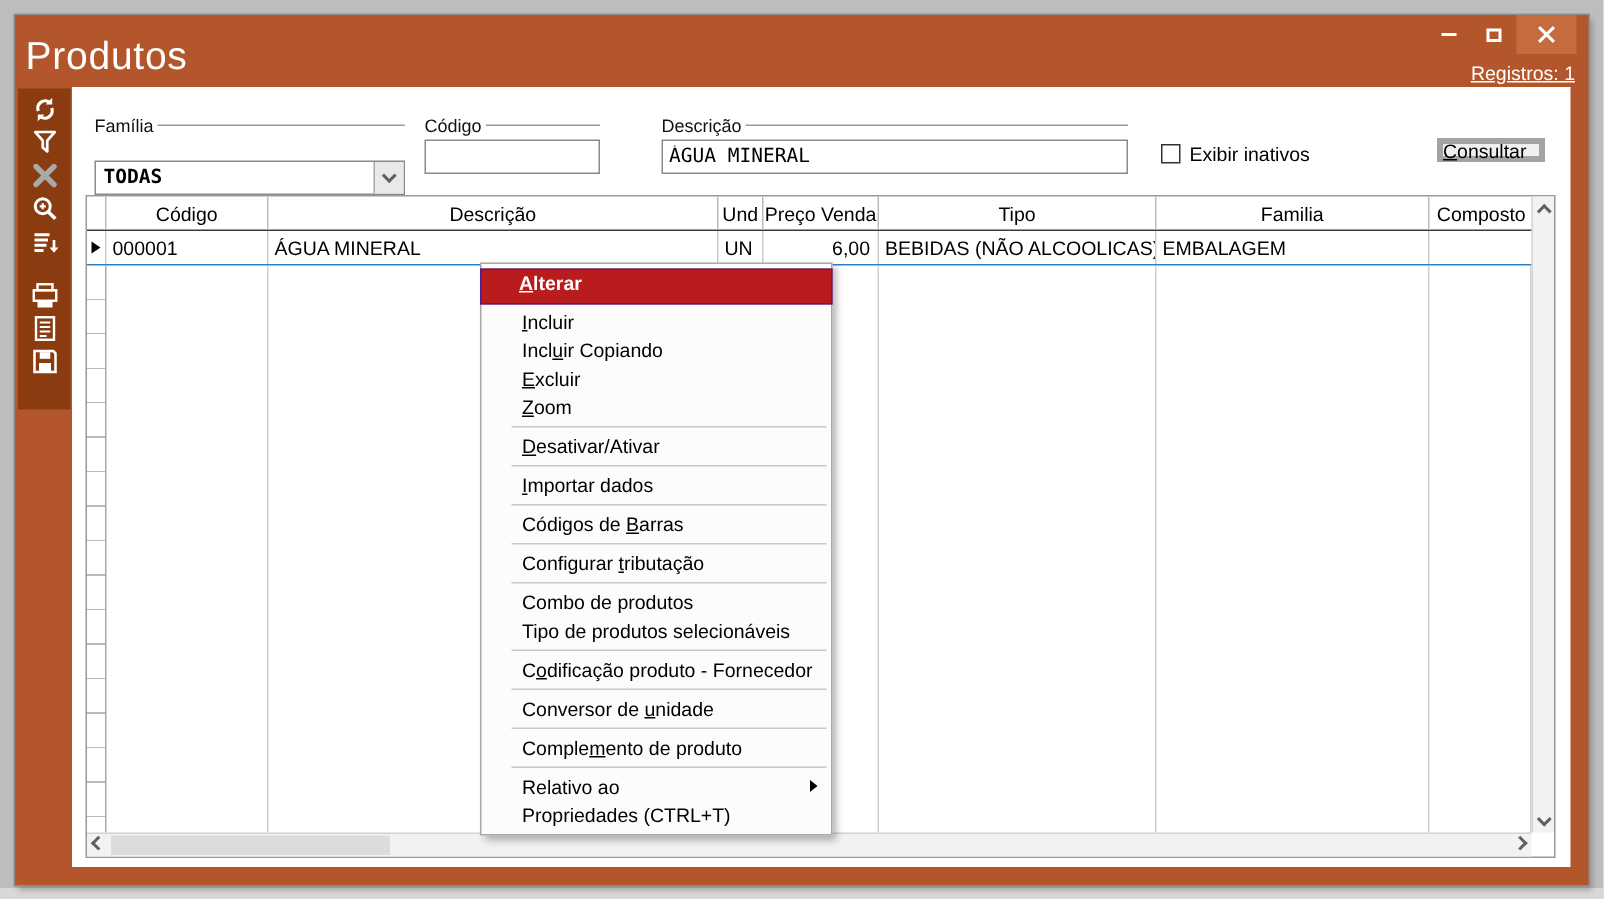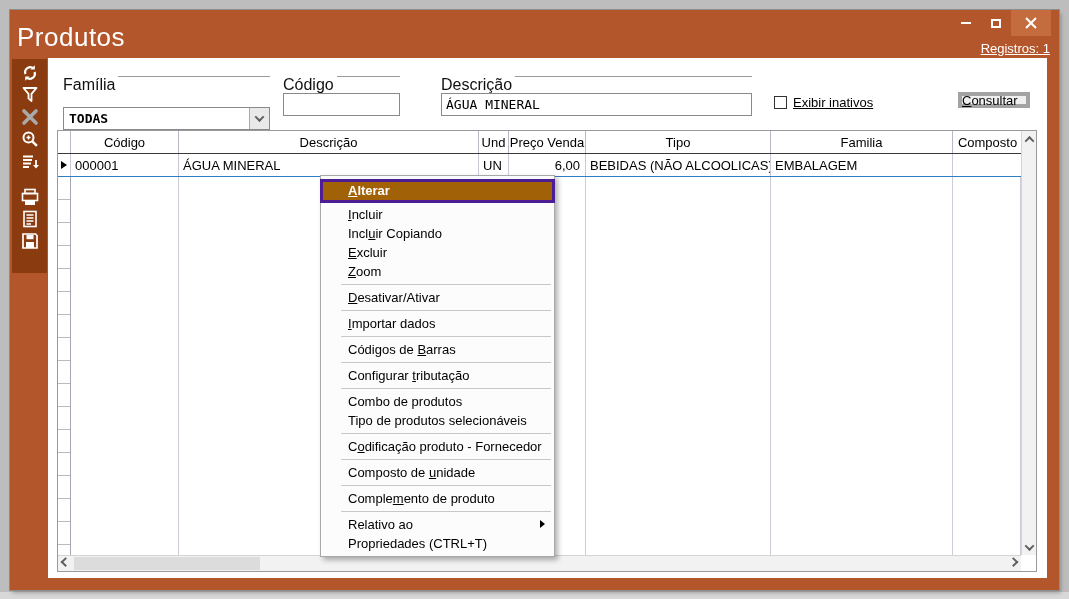--- a/index.html
+++ b/index.html
@@ -27,34 +27,34 @@
   
   .icon-panel { position:absolute; left:2px; top:49px; width:35px; height:214px; background:#8A3C10;
                 display:flex; flex-direction:column; align-items:center; padding-top:3px; }
   .tool-btn { width:26px; height:22px; display:flex; align-items:center; justify-content:center; cursor:pointer; }
   .tool-gap { height:14px; }
 
   
   .client { position:absolute; left:38px; top:48px; width:999px; height:520px; background:#fff; }
 
   .field-group { position:absolute; top:18px; }
-  .fg-label { display:flex; align-items:flex-start; font-size:16px; color:#111; height:15px; }
+  .fg-label { display:flex; align-items:center; font-size:12px; color:#111; height:15px; }
   .fg-label .lbl-line { flex:1; border-bottom:1px solid #9a9a9a; margin-left:3px; margin-bottom:1px; }
   .fg-familia { left:15px;  width:207px; }
   .fg-codigo  { left:235px; width:117px; }
   .fg-descricao { left:393px; width:311px; }
 
   .combo { margin-top:16px; height:23px; border:1px solid #8a8a8a; background:#fff; display:flex; }
   .combo-value { flex:1; font-family:"DejaVu Sans Mono", monospace; font-weight:bold; font-size:13px; padding:3px 0 0 5px; }
   .combo-btn { width:20px; background:#e9e9e9; border-left:1px solid #ababab; display:flex; align-items:center; justify-content:center; }
 
   .txt-input { margin-top:2px; width:100%; height:23px; border:1px solid #8a8a8a; font-size:13px; padding:0 4px; outline:none; }
   .mono { font-family:"DejaVu Sans Mono", monospace; }
 
-  .chk-wrap { position:absolute; left:726px; top:37px; display:flex; align-items:center;text-decoration:underline; }
+  .chk-wrap { position:absolute; left:726px; top:37px; display:flex; align-items:center; }
   .chk-box { width:13px; height:13px; border:1px solid #333; background:#fff; }
   .chk-label { font-size:13px; margin-left:6px; color:#000; }
 
   .btn-consultar { position:absolute; left:910px; top:34px; width:72px; height:16px;
                    background:#efefef; border:4px solid #a3a3a3; font-size:13px; color:#000;
                    display:flex; align-items:center; justify-content:flex-start; cursor:pointer; }
   .accel { text-decoration:underline; }
 
   
   .grid { position:absolute; left:9px; top:72px; width:980px; height:442px; border:1px solid #9a9a9a; background:#fff; font-size:13px; }
@@ -86,21 +86,21 @@
   .chev-up { transform:rotate(45deg) translate(1px,1px); }
   .chev-down { transform:rotate(225deg) translate(1px,1px); }
   .chev-left { transform:rotate(-45deg) translate(1px,-1px); }
   .chev-right { transform:rotate(135deg) translate(-1px,1px); }
 
   
   .ctx-menu { position:absolute; left:272px; top:117px; width:235px; background:#fcfcfc;
               border:1px solid #a8a8a8; box-shadow:3px 3px 5px rgba(0,0,0,.30);
               padding:3px 0; font-size:13px; z-index:50; }
   .mi { height:19px; line-height:19px; padding-left:27px; color:#000; white-space:nowrap; position:relative; cursor:pointer; }
-  .mi-highlight { background:#a16207; color:#fff; font-weight:bold; border:3px solid #4c1d95;
+  .mi-highlight { background:#b91c1c; color:#fff; font-weight:bold; border:1px solid #4c1d95;
                   margin:0 -1px 2px -1px; height:24px; line-height:18px; padding-left:25px; }
   .mi-italic { font-style:italic; }
   .mi-sep { border-top:1px solid #c8c8c8; margin:3px 3px 3px 20px; height:0; }
   .submenu-arrow { position:absolute; right:9px; top:5px; width:0; height:0;
                    border-left:5px solid #000; border-top:4px solid transparent; border-bottom:4px solid transparent; }
 </style>
 </head>
 <body>
 
 <div class="bottom-strip"></div>
@@ -287,21 +287,21 @@
       <div class="mi-sep"></div>
       <div class="mi"><span>Códigos de </span><span class="accel">B</span><span>arras</span></div>
       <div class="mi-sep"></div>
       <div class="mi"><span>Configurar </span><span class="accel">t</span><span>ributação</span></div>
       <div class="mi-sep"></div>
       <div class="mi"><span>Combo de produtos</span></div>
       <div class="mi"><span>Tipo de produtos selecionáveis</span></div>
       <div class="mi-sep"></div>
       <div class="mi"><span>C</span><span class="accel">o</span><span>dificação produto - Fornecedor</span></div>
       <div class="mi-sep"></div>
-      <div class="mi"><span>Composto de </span><span class="accel">u</span><span>nidade</span></div>
+      <div class="mi"><span>Conversor de </span><span class="accel">u</span><span>nidade</span></div>
       <div class="mi-sep"></div>
       <div class="mi"><span>Comple</span><span class="accel">m</span><span>ento de produto</span></div>
       <div class="mi-sep"></div>
       <div class="mi"><span>Relativo ao</span><span class="submenu-arrow"></span></div>
       <div class="mi"><span>Propriedades (CTRL+T)</span></div>
     </div>
 
   </div>
 </div>
 

